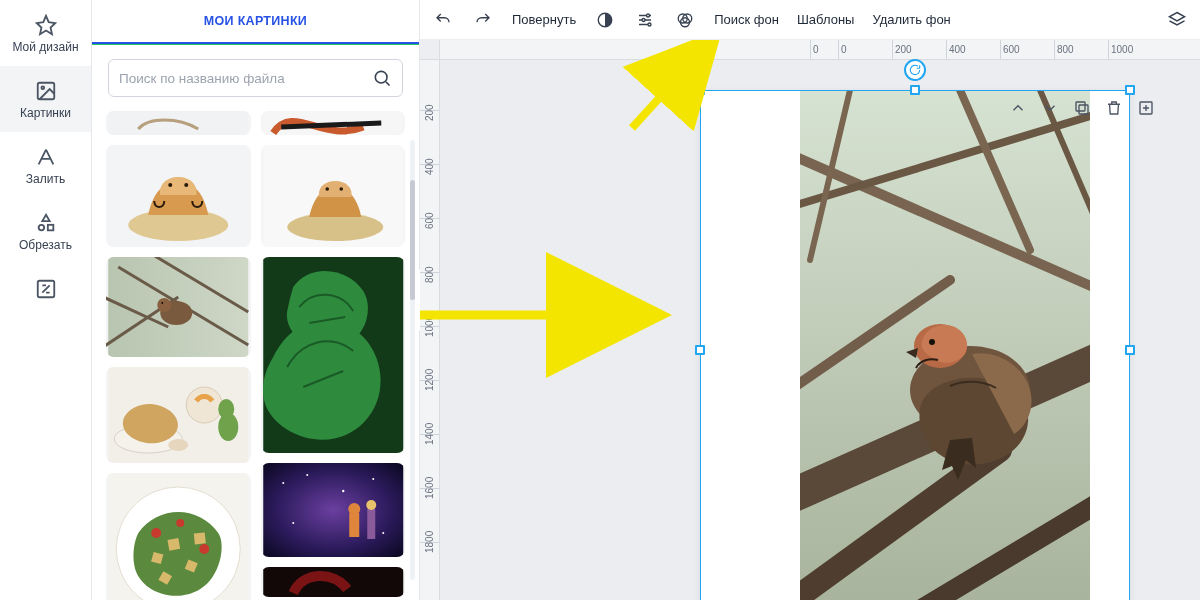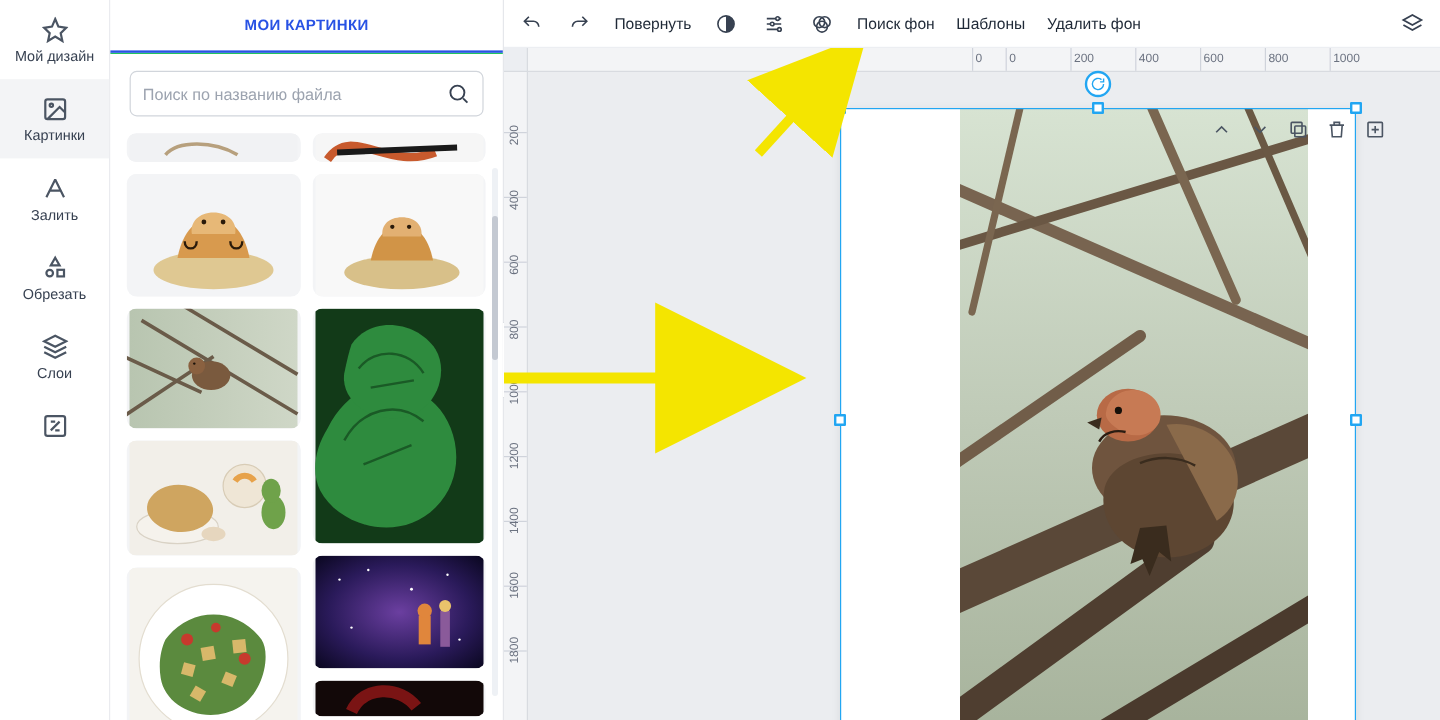--- a/index.html
+++ b/index.html
@@ -100,26 +100,20 @@
       </svg>
     <span>Залить</span>
   </div>
   <div class="rail-item">
     <svg viewBox="0 0 24 24">
         <path d="M12 3l4 7H8l4-7z"></path>
         <circle cx="7" cy="17" r="3"></circle>
         <rect x="14" y="14" width="6" height="6"></rect>
       </svg>
     <span>Обрезать</span>
-  </div>
-  <div class="rail-item">
-    <svg viewBox="0 0 24 24">
-        <path d="M12 2l10 5-10 5L2 7l10-5zM2 12l10 5 10-5M2 17l10 5 10-5"></path>
-      </svg>
-    <span>Слои</span>
   </div>
   <div class="rail-item">
     <svg viewBox="0 0 24 24">
         <rect x="3" y="3" width="18" height="18" rx="2"></rect>
         <path d="M8 16l8-8M8 8h4M16 16h-4"></path>
       </svg>
   </div>
 </div>
 
 <div class="panel">

